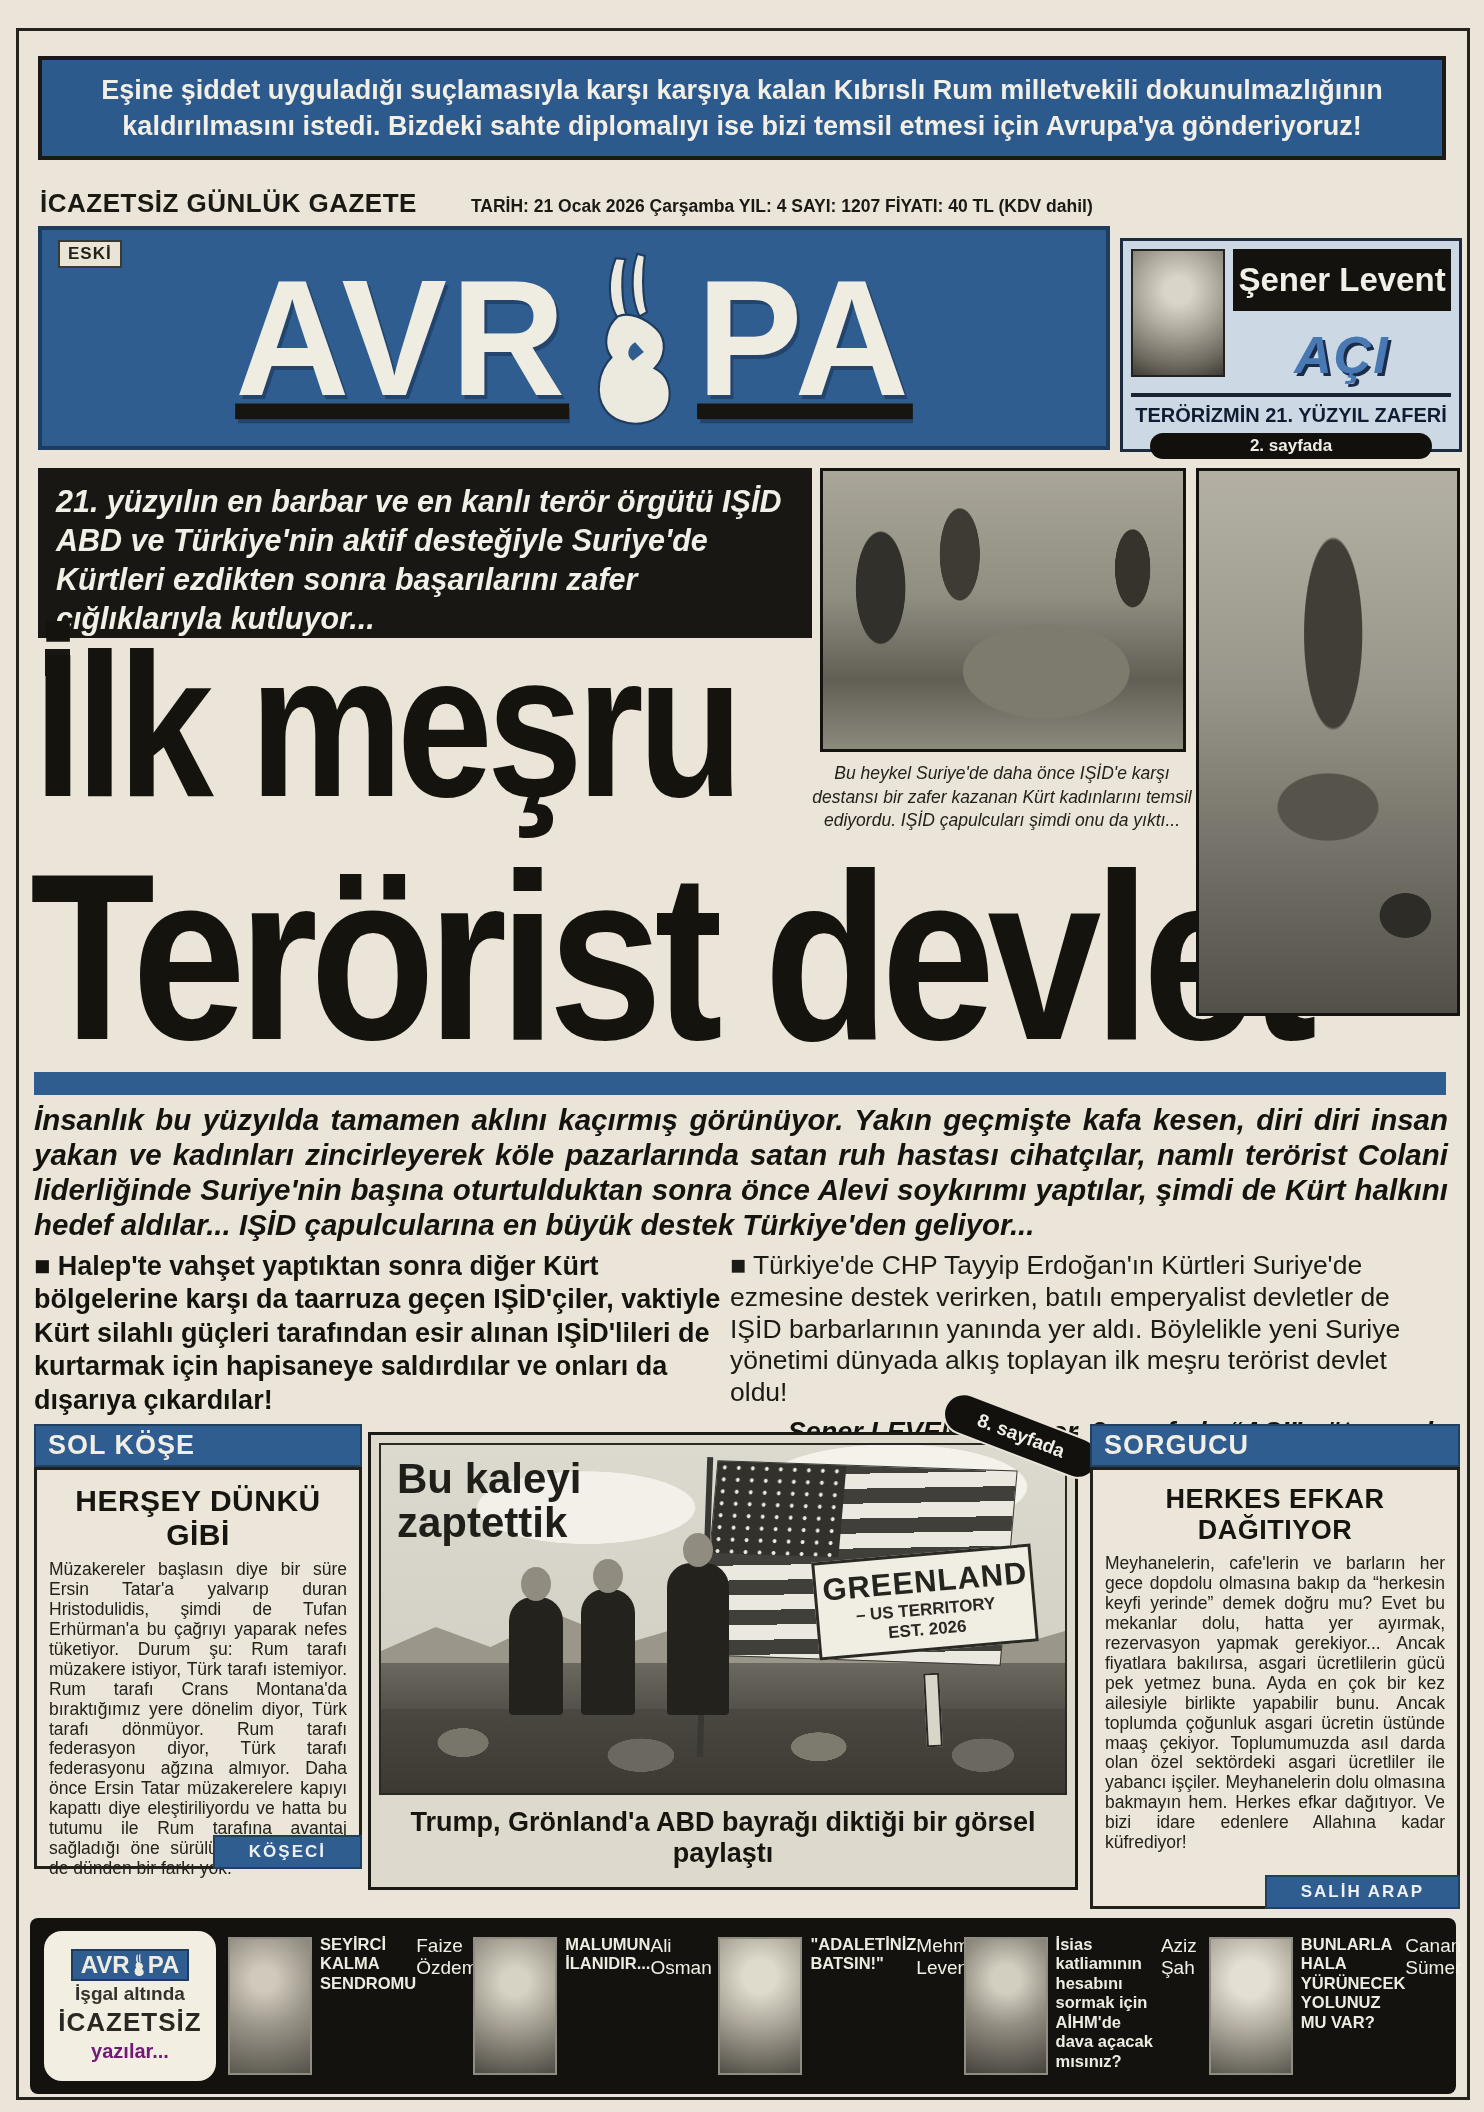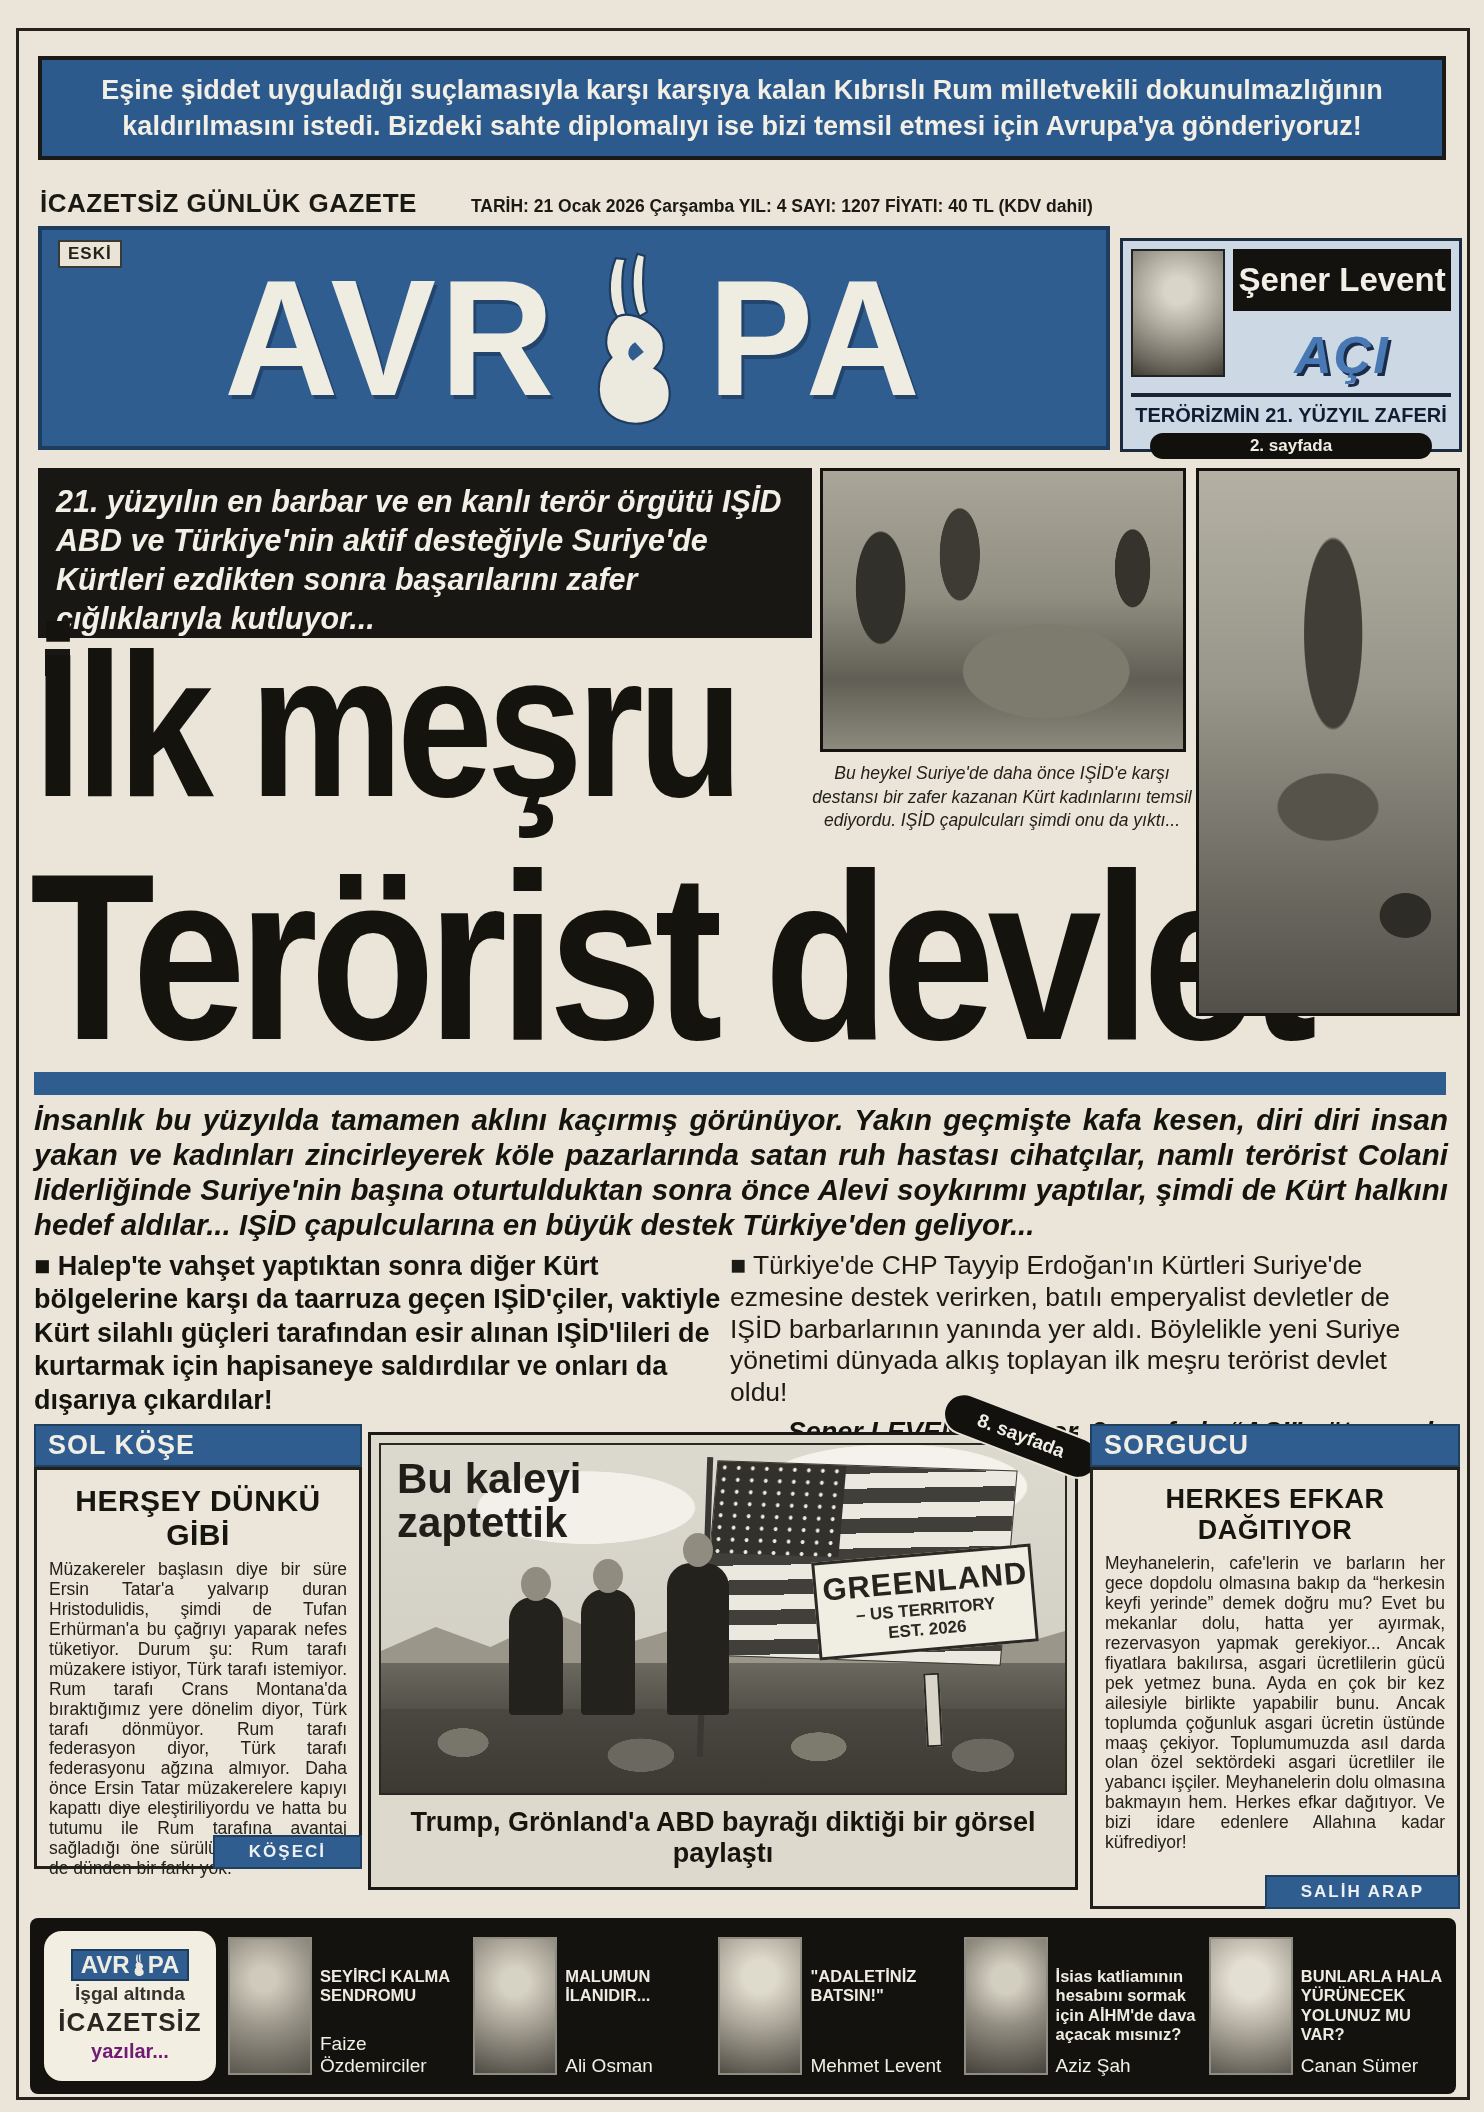--- a/index.html
+++ b/index.html
@@ -20,21 +20,21 @@
   }
   .top-banner .txt{color:#f1efe6;font-weight:bold;font-size:27px;line-height:1.35;text-align:center;}
   
   .header-row{position:absolute;left:40px;top:188px;width:1070px;display:flex;align-items:baseline;}
   .motto{font-size:26px;font-weight:bold;letter-spacing:.5px;color:#1b1914;}
   .issue-info{font-size:17.5px;font-weight:bold;margin-left:54px;color:#1b1914;}
   
   .masthead{
     position:absolute;left:38px;top:226px;width:1072px;height:224px;
     background:#2f5d8f;border:4px solid #1e3c5e;
-    display:flex;align-items:center;justify-content:center;gap:21px;
+    display:flex;align-items:center;justify-content:center;gap:10px;text-decoration:underline;
   }
   .eski-badge{position:absolute;left:16px;top:10px;background:#e9e4d5;color:#232119;
     border:2px solid #3a3a34;font-size:17px;font-weight:bold;padding:2px 8px;letter-spacing:1px;}
   .mast-word{color:#efece1;font-weight:bold;font-size:158px;line-height:1;letter-spacing:4px;
     text-shadow:3px 4px 0 rgba(15,25,45,.35);transform:scaleY(1.04);}
   .rabbit-wrap{width:108px;height:190px;display:flex;align-items:flex-end;}
   
   .aci-box{position:absolute;left:1120px;top:238px;width:342px;height:214px;
     background:#ccd8e3;border:3px solid #1c2b40;padding:8px;}
   .aci-top{display:flex;gap:8px;}
@@ -157,22 +157,22 @@
   .mini-l1{font-size:19px;font-weight:bold;color:#34322c;}
   .mini-l2{font-size:26px;font-weight:bold;color:#2a2822;letter-spacing:1px;}
   .mini-l3{font-size:20px;font-weight:bold;color:#701a75;}
   .entry{flex:1;display:flex;gap:8px;height:150px;min-width:0;}
   .entry .ephoto{flex:none;width:84px;height:138px;align-self:center;border:2px solid #8f8c82;}
   .p1{background:radial-gradient(circle at 42% 30%,#cfcabb 12%,#9b968a 45%,#55524a 100%);}
   .p2{background:radial-gradient(circle at 50% 32%,#d6d2c4 14%,#a29d90 48%,#4e4b44 100%);}
   .p3{background:radial-gradient(circle at 50% 28%,#dedacc 16%,#a8a396 50%,#514e46 100%);}
   .p4{background:radial-gradient(circle at 50% 30%,#d2cec0 14%,#938e82 46%,#45423c 100%);}
   .p5{background:radial-gradient(circle at 48% 30%,#e3dfd2 18%,#b0ab9e 50%,#5a574f 100%);}
-  .entry .etext{flex:1;display:flex;flex-direction:column;justify-content:space-between;
-    padding:4px 0;min-width:0;margin-top:32px;}
+  .entry .etext{flex:1;display:flex;flex-direction:row;justify-content:space-between;
+    padding:4px 0;min-width:0;}
   .ehead{color:#eeebe1;font-weight:bold;font-size:16.5px;line-height:1.18;}
   .ename{color:#f2efe5;font-weight:normal;font-size:19px;}
 </style>
 </head>
 <body>
 
 <div class="page">
   <div class="frame"></div>
 
   <div class="top-banner">

